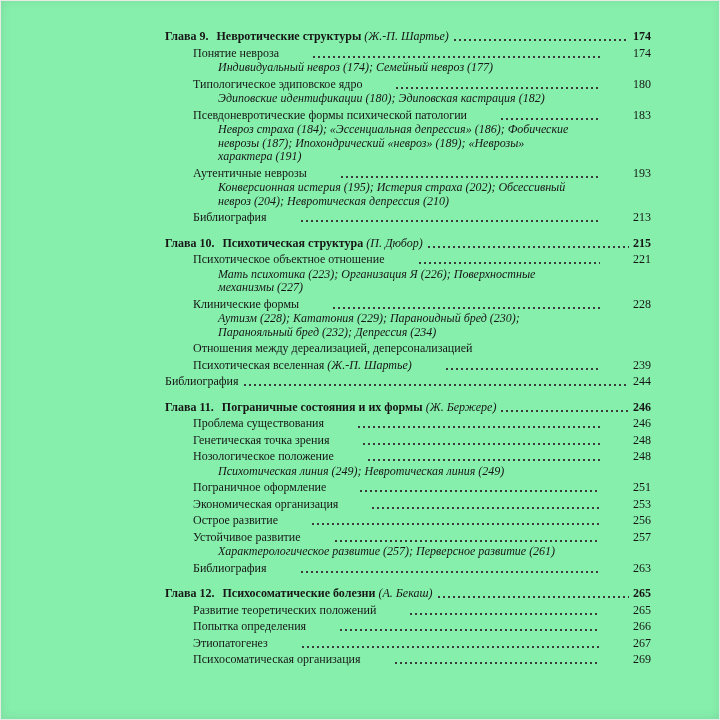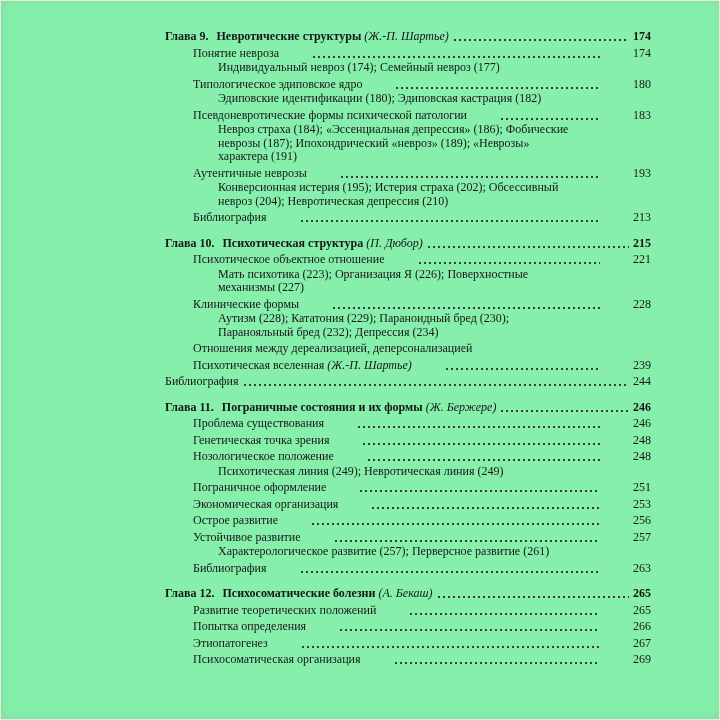--- a/index.html
+++ b/index.html
@@ -28,21 +28,21 @@
     display:flex;
     align-items:baseline;
     line-height:13.5px;
   }
   .row.ind0 { margin-left:0; }
   .row.ind1 { margin-left:28px;gap:29px; }
   .row.ind2 { margin-left:53px; }
   .row.chapter { margin-top:12px; font-weight:bold; }
   .row.chapter:first-child { margin-top:0; }
   .row.section { margin-top:3px; }
-  .row.italic  { margin-top:1px; }
+  .row.italic  { margin-top:1px; font-style:italic; }
   .row.cont    { margin-top:0; }
   .chlabel { margin-right:8px; }
   .author { font-style:italic; font-weight:normal; }
   .text { flex:0 1 auto; }
   .leader {
     flex:1 1 auto;
     min-width:8px;
     align-self:flex-end;
     height:2px;
     margin:0 4px 2.5px 5px;

